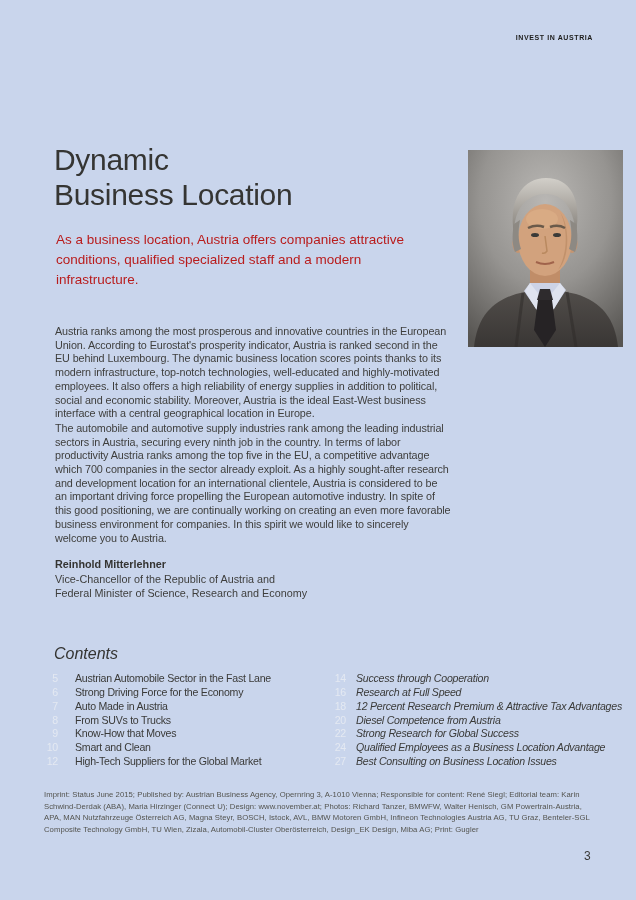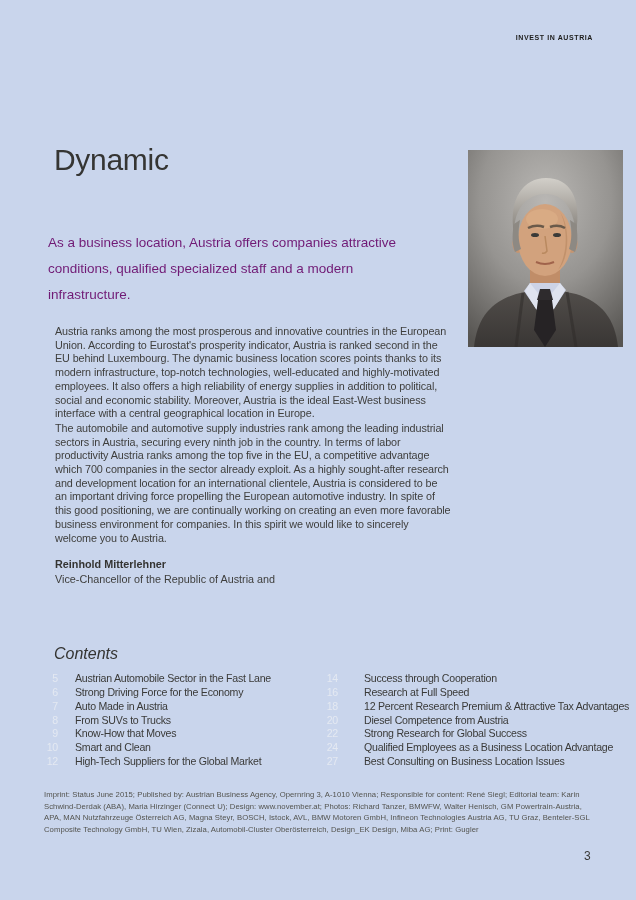--- a/index.html
+++ b/index.html
@@ -39,26 +39,26 @@
     top: 142px;
     font-size: 30px;
     line-height: 35px;
     font-weight: 400;
     letter-spacing: -0.3px;
     color: #353533;
   }
 
   .lede {
     position: absolute;
-    left: 48px;
+    left: 56px;
     top: 230px;
     width: 372px;
     font-size: 13.5px;
-    line-height: 26px;
-    color: #701a75;
+    line-height: 20px;
+    color: #b91c1c;
   }
 
   .bodytext {
     position: absolute;
     left: 55px;
     top: 325px;
     width: 396px;
     font-size: 10.8px;
     line-height: 13.7px;
     letter-spacing: -0.1px;
@@ -87,31 +87,31 @@
   }
 
   .contents-col {
     position: absolute;
     top: 672px;
     font-size: 10.6px;
     letter-spacing: -0.25px;
     color: #3a3a38;
   }
   .contents-col.left  { left: 40px; }
-  .contents-col.right { left: 314px; }
+  .contents-col.right { left: 322px; }
   .toc-row { display: flex; height: 13.85px; line-height: 13.85px; }
   .toc-num {
     color: #e4e9f2;
     text-align: right;
     flex: 0 0 auto;
   }
   .left  .toc-num { width: 18px; }
   .right .toc-num { width: 24px; }
   .left  .toc-title { margin-left: 17px; }
-  .right .toc-title { margin-left: 26px; }
+  .right .toc-title { margin-left: 10px; font-style: italic; }
   .toc-title { white-space: nowrap; text-align: right; }
 
   .imprint {
     position: absolute;
     left: 44px;
     top: 789px;
     width: 556px;
     font-size: 7.7px;
     line-height: 11.6px;
     letter-spacing: 0.05px;
@@ -174,32 +174,34 @@
       <path d="M82 77 q8 -3 15 1" stroke="#6a5a4a" stroke-width="2.5" fill="none"></path>
       <ellipse cx="67" cy="85" rx="4" ry="2" fill="#3a3a38"></ellipse>
       <ellipse cx="89" cy="85" rx="4" ry="2" fill="#3a3a38"></ellipse>
       <path d="M77 86 L79 101 q-2 3 -5 2" stroke="#b9895f" stroke-width="1.5" fill="none"></path>
       <path d="M68 112 q9 4 18 0" stroke="#a0634b" stroke-width="2" fill="none"></path>
     </svg>
   </div>
 
   <h1 class="title">
     <span>Dynamic</span><br>
+    <span>Business Location</span>
   </h1>
 
   <p class="lede">As a business location, Austria offers companies attractive conditions, qualified specialized staff and a modern infrastructure.</p>
 
   <div class="bodytext">
     <p>Austria ranks among the most prosperous and innovative countries in the European Union. According to Eurostat's prosperity indicator, Austria is ranked second in the EU behind Luxembourg. The dynamic business location scores points thanks to its modern infrastructure, top-notch technologies, well-educated and highly-motivated employees. It also offers a high reliability of energy supplies in addition to political, social and economic stability. Moreover, Austria is the ideal East-West business interface with a central geographical location in Europe.</p>
     <p>The automobile and automotive supply industries rank among the leading industrial sectors in Austria, securing every ninth job in the country. In terms of labor productivity Austria ranks among the top five in the EU, a competitive advantage which 700 companies in the sector already exploit. As a highly sought-after research and development location for an international clientele, Austria is considered to be an important driving force propelling the European automotive industry. In spite of this good positioning, we are continually working on creating an even more favorable business environment for companies. In this spirit we would like to sincerely welcome you to Austria.</p>
   </div>
 
   <div class="signature">
     <div class="sig-name">Reinhold Mitterlehner</div>
     <div>Vice-Chancellor of the Republic of Austria and</div>
+    <div>Federal Minister of Science, Research and Economy</div>
   </div>
 
   <h2 class="contents-heading">Contents</h2>
 
   <div class="contents-col left">
     <div class="toc-row">
       <span class="toc-num">5</span>
       <span class="toc-title">Austrian Automobile Sector in the Fast Lane</span>
     </div>
     <div class="toc-row">

